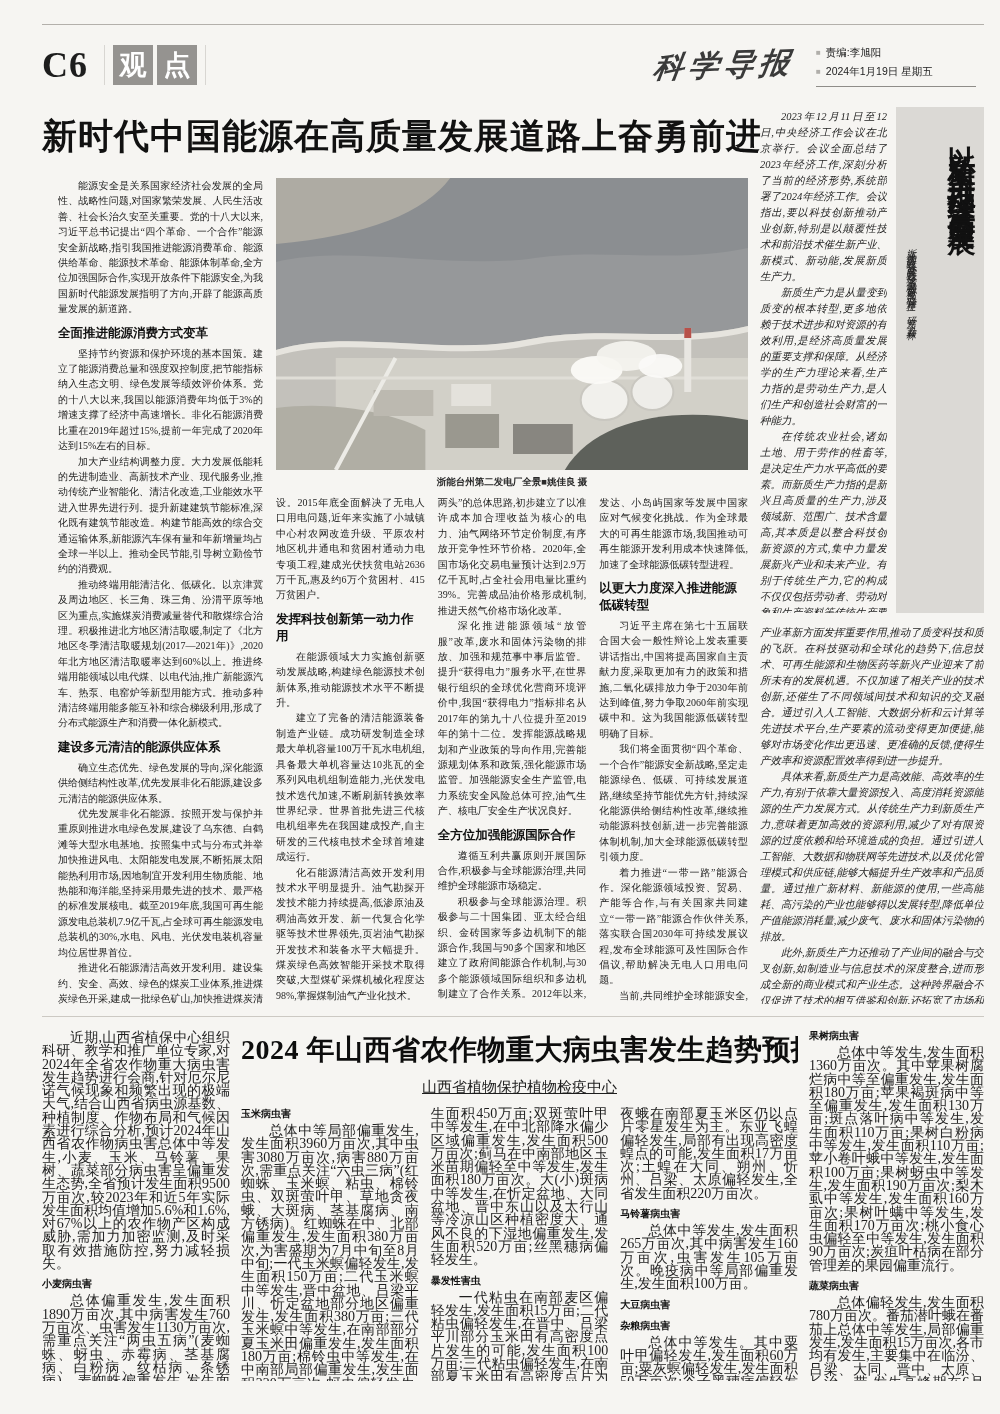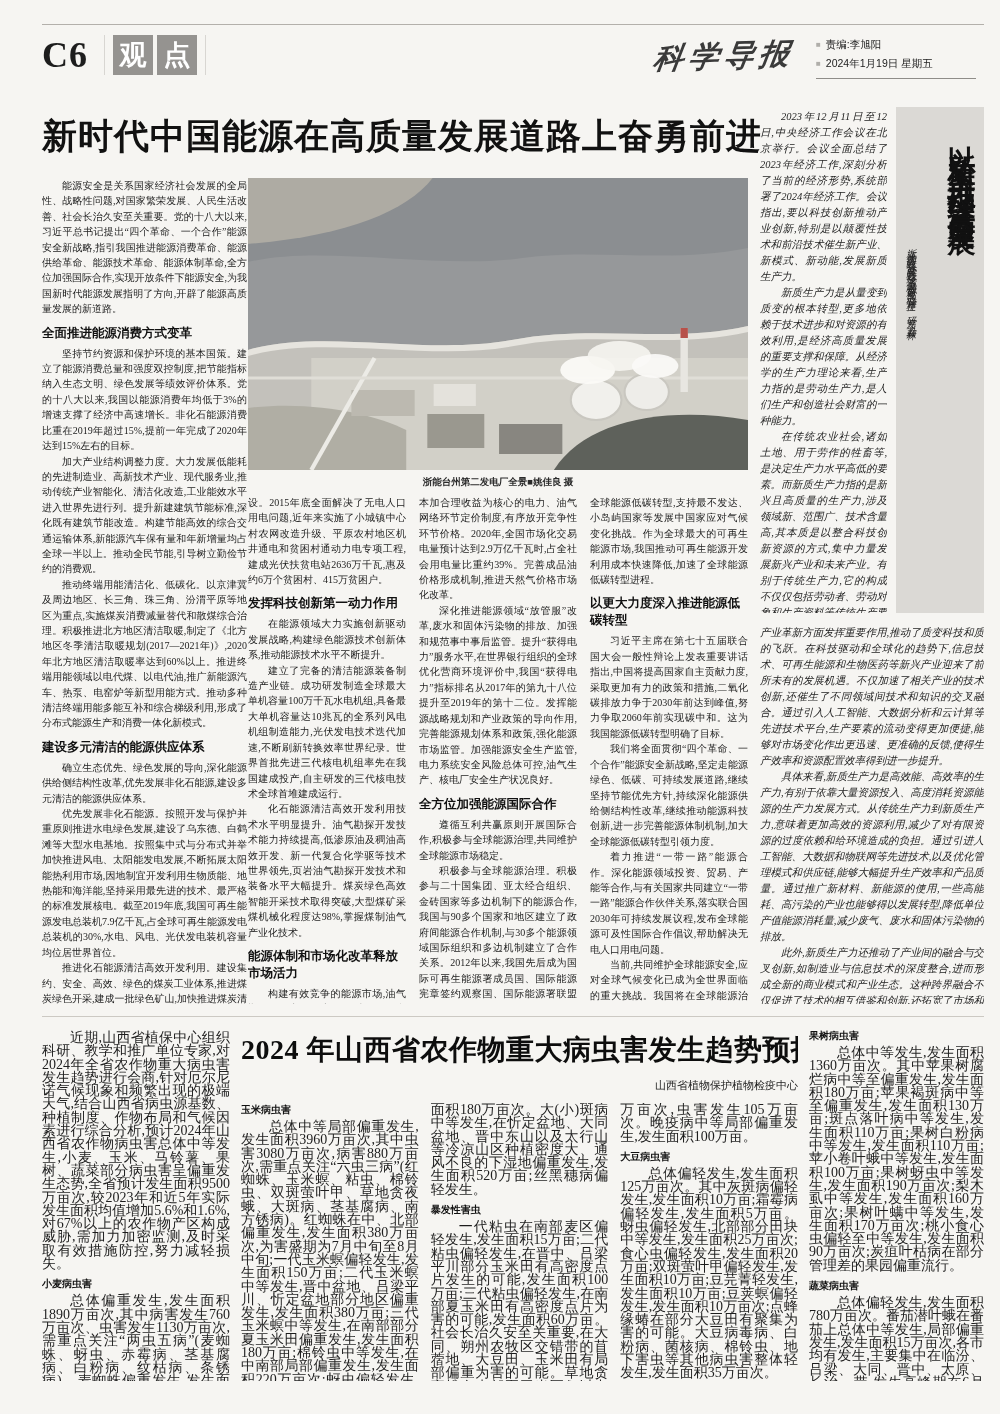--- a/index.html
+++ b/index.html
@@ -1,38 +1,38 @@
 <!DOCTYPE html>
 <html><head>
 <meta charset="utf-8">
 <style>
   html,body{margin:0;padding:0;background:#e8e7e4;}
   .page{width:1000px;height:1414px;background:#f6f5f2;box-sizing:border-box;
         padding:24px 16px 0 42px;position:relative;overflow:hidden;
         font-family:"Liberation Serif",serif;color:#1d1d1d;}
   .top-rule{border-top:1px solid #b3b0ab;}
   
-  .masthead{display:flex;align-items:flex-start;justify-content:space-between;height:60px;padding-top:10px;}
+  .masthead{display:flex;align-items:center;justify-content:space-between;height:60px;padding-top:10px;}
   .mast-left{display:flex;align-items:center;gap:16px;}
   .page-num{font-weight:700;font-size:36px;letter-spacing:1px;line-height:40px;}
   .badges{display:flex;gap:4px;border-left:1px solid #d8d6d2;border-right:1px solid #d8d6d2;padding:0 8px;}
   .badge{width:40px;height:40px;background:#959390;color:#fff;text-align:center;
          font-family:"Liberation Sans",sans-serif;font-weight:700;font-size:27px;line-height:40px;}
   .mast-right{display:flex;align-items:center;gap:22px;padding-right:8px;}
   .paper-name{font-style:italic;font-weight:700;font-size:30px;letter-spacing:5px;color:#3a3a3a;
               transform:skewX(-10deg) rotate(-2deg);}
   .edition{font-family:"Liberation Sans",sans-serif;font-size:10.5px;line-height:1.8;color:#222;
            border-bottom:1px solid #8f8d89;padding:0 2px 5px 0;min-width:158px;}
   .sq{color:#b0aeaa;margin-right:5px;font-size:8px;vertical-align:1px;}
   
   .main-wrap{display:flex;gap:12px;margin-top:12px;height:897px;}
   .left-zone{width:706px;flex:none;}
   .main-headline{font-family:"Liberation Sans",sans-serif;font-weight:900;font-size:35px;
                  letter-spacing:1px;text-align:center;margin:6px 0 18px;white-space:nowrap;color:#111;}
-  .article-grid{display:flex;gap:1px;height:826px;overflow:hidden;}
+  .article-grid{display:flex;gap:13px;height:826px;overflow:hidden;margin-left:16px;}
   .col-first{width:205px;flex:none;overflow:hidden;}
   .right-part{flex:1;display:flex;flex-direction:column;overflow:hidden;}
   figure.photo{margin:0;}
   .photo-svg{display:block;width:100%;height:292px;}
   figcaption{font-size:9.5px;font-weight:700;text-align:center;padding:6px 0 2px;color:#2a2a2a;}
   .three-cols{flex:1;column-count:3;column-gap:13px;overflow:hidden;margin-top:4px;}
   .body-p{margin:0;text-indent:2em;text-align:justify;font-size:10px;line-height:15.4px;}
   .no-indent{text-indent:0;}
   .sub-head{font-family:"Liberation Sans",sans-serif;font-size:12.5px;font-weight:700;margin:8px 0 4px;color:#111;}
   
@@ -47,21 +47,21 @@
   .v-title{writing-mode:vertical-rl;font-family:"Liberation Sans",sans-serif;font-weight:900;
            font-size:28px;letter-spacing:6px;line-height:1.05;color:#111;}
   .sidebar-bottom{flex:1;overflow:hidden;margin-top:12px;}
   
   .section-divider{border-top:1px solid #ccc9c3;margin:12px 0 12px;}
   .bottom-grid{display:grid;grid-template-columns:188px 1fr 175px;column-gap:11px;height:352px;overflow:hidden;}
   .b-left,.b-right{overflow:hidden;}
   .b-mid{display:flex;flex-direction:column;overflow:hidden;}
   .b-headline{font-weight:900;font-size:28px;text-align:center;margin:2px 0 0;letter-spacing:0.5px;
               white-space:nowrap;color:#0d0d0d;}
-  .b-byline{font-family:"Liberation Sans",sans-serif;font-size:11px;text-align:right;margin:9px 0 10px;}
+  .b-byline{font-family:"Liberation Sans",sans-serif;font-size:15px;text-align:center;margin:9px 0 10px;text-decoration:underline;}
   .b-cols{flex:1;column-count:3;column-gap:12px;overflow:hidden;}
   .bottom-grid .body-p{font-size:14px;line-height:13.3px;}
   .bottom-grid .sub-head{font-size:10px;margin:7px 0 3px;}
   .b-right .sub-head:first-child,.b-cols .sub-head:first-child{margin-top:0;}
   .b-left .body-p:first-child{margin-top:2px;}
 </style>
 </head>
 <body>
 
 <div class="page">
@@ -183,21 +183,20 @@
       <h2 class="b-headline">2024 年山西省农作物重大病虫害发生趋势预报</h2>
       <div class="b-byline">山西省植物保护植物检疫中心</div>
       <div class="b-cols">
           <h4 class="sub-head">玉米病虫害</h4>
           <p class="body-p">总体中等局部偏重发生,发生面积3960万亩次,其中虫害3080万亩次,病害880万亩次,需重点关注“六虫三病”(红蜘蛛、玉米螟、粘虫、棉铃虫、双斑萤叶甲、草地贪夜蛾、大斑病、茎基腐病、南方锈病)。红蜘蛛在中、北部偏重发生,发生面积380万亩次,为害盛期为7月中旬至8月中旬;一代玉米螟偏轻发生,发生面积150万亩;二代玉米螟中等发生,晋中盆地、吕梁平川、忻定盆地部分地区偏重发生,发生面积380万亩;三代玉米螟中等发生,在南部部分夏玉米田偏重发生,发生面积180万亩;棉铃虫中等发生,在中南部局部偏重发生,发生面积220万亩次;蚜虫偏轻发生,在中北部部分春玉米田中等发生,发生面积350万亩次;以小地老虎、蛴螬、金针虫为主的地下害虫在各玉米种植区的沿河下湿地偏轻发生,发生面积450万亩;双斑萤叶甲中等发生,在中北部降水偏少区域偏重发生,发生面积500万亩次;蓟马在中南部地区玉米苗期偏轻至中等发生,发生面积180万亩次。大(小)斑病中等发生,在忻定盆地、大同盆地、晋中东山以及太行山等冷凉山区种植密度大、通风不良的下湿地偏重发生,发生面积520万亩;丝黑穗病偏轻发生。</p>
           <h4 class="sub-head">暴发性害虫</h4>
           <p class="body-p">一代粘虫在南部麦区偏轻发生,发生面积15万亩;二代粘虫偏轻发生,在晋中、吕梁平川部分玉米田有高密度点片发生的可能,发生面积100万亩;三代粘虫偏轻发生,在南部夏玉米田有高密度点片为害的可能,发生面积60万亩。社会长治久安至关重要,在大同、朔州农牧区交错带的苜蓿地、大豆田、玉米田有局部偏重为害的可能。草地贪夜蛾在南部夏玉米区仍以点片零星发生为主。东亚飞蝗偏轻发生,局部有出现高密度蝗点的可能,发生面积17万亩次;土蝗在大同、朔州、忻州、吕梁、太原偏轻发生,全省发生面积220万亩次。</p>
           <h4 class="sub-head">马铃薯病虫害</h4>
           <p class="body-p">总体中等发生,发生面积265万亩次,其中病害发生160万亩次,虫害发生105万亩次。晚疫病中等局部偏重发生,发生面积100万亩。</p>
           <h4 class="sub-head">大豆病虫害</h4>
-          <p class="body-p">总体偏轻发生,发生面积125万亩次。其中灰斑病偏轻发生,发生面积10万亩;霜霉病偏轻发生,发生面积5万亩。蚜虫偏轻发生,北部部分田块中等发生,发生面积25万亩次;食心虫偏轻发生,发生面积20万亩;双斑萤叶甲偏轻发生,发生面积10万亩;豆芫菁轻发生,发生面积10万亩;豆荚螟偏轻发生,发生面积10万亩次;点蜂缘蝽在部分大豆田有聚集为害的可能。大豆病毒病、白粉病、菌核病、棉铃虫、地下害虫等其他病虫害整体轻发生,发生面积35万亩次。</p>
           <h4 class="sub-head">杂粮病虫害</h4>
           <p class="body-p">总体中等发生。其中粟叶甲偏轻发生,发生面积60万亩;粟灰螟偏轻发生,发生面积50万亩次;谷子黑穗病偏轻发生,发生面积10万亩;谷子白发病中等发生,发生面积30万亩;谷瘟病中等发生,发生面积40万亩。高粱蚜中等局部偏重发生,发生面积80万亩次。</p>
         </div>
     </div>
     <div class="b-right">
         <h4 class="sub-head">果树病虫害</h4>
         <p class="body-p">总体中等发生,发生面积1360万亩次。其中苹果树腐烂病中等至偏重发生,发生面积180万亩;苹果褐斑病中等至偏重发生,发生面积130万亩;斑点落叶病中等发生,发生面积110万亩;果树白粉病中等发生,发生面积110万亩;苹小卷叶蛾中等发生,发生面积100万亩;果树蚜虫中等发生,发生面积190万亩次;梨木虱中等发生,发生面积160万亩次;果树叶螨中等发生,发生面积170万亩次;桃小食心虫偏轻至中等发生,发生面积90万亩次;炭疽叶枯病在部分管理差的果园偏重流行。</p>
         <h4 class="sub-head">蔬菜病虫害</h4>
         <p class="body-p">总体偏轻发生,发生面积780万亩次。番茄潜叶蛾在番茄上总体中等发生,局部偏重发生,发生面积15万亩次,各市均有发生,主要集中在临汾、吕梁、大同、晋中、太原、长治一带,发生高峰期在6月至9月,保护地发生重于露地。小菜蛾偏轻发生,部分露地蔬菜田中等发生,发生面积70万亩次;美洲斑潜蝇偏轻发生,部分露地蔬菜田中等发生,发生面积40万亩次。保护地蔬菜蚜虫、斑潜蝇、粉虱、蓟马等小型害虫偏轻至中等发生;保护地蔬菜瓜类白粉病、黄瓜霜霉病、叶霉病、番茄疫病、病毒病、苗期病害、枯萎病偏轻至中等发生。</p>
       </div>

